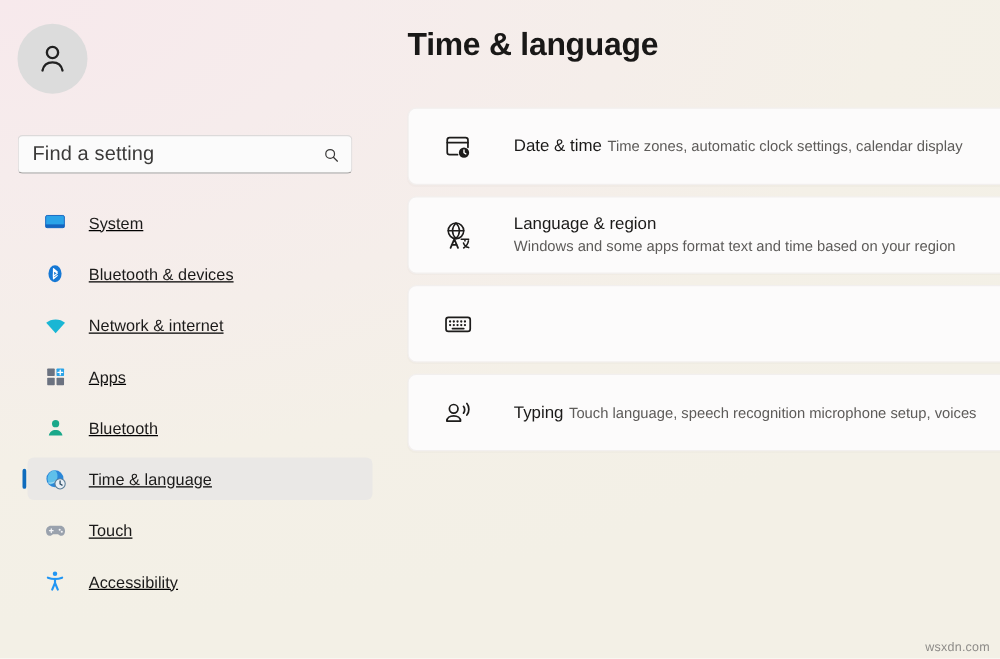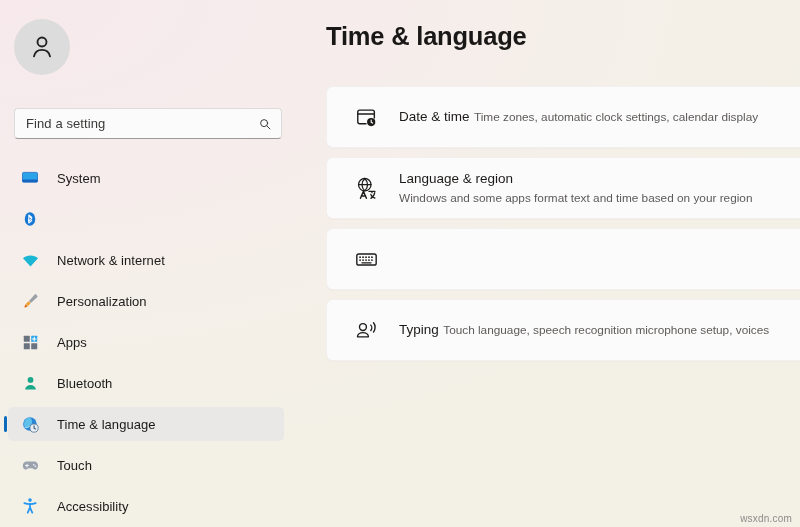--- a/index.html
+++ b/index.html
@@ -37,28 +37,28 @@
     width:268px; height:31px;
     background:#fbfbfb;
     border:1px solid #dcdada;
     border-bottom:1.5px solid #9b9a99;
     border-radius:4px;
     display:flex; align-items:center;
     padding:0 9px 0 11px;
   }
   .search-box .ph {
     flex:1;
-    font-size:13px;
+    font-size:16px;
     color:#3b3a39;
     letter-spacing:0.1px;
     white-space:nowrap; overflow:hidden;
   }
   .search-box .sicon { flex:0 0 auto; display:flex; }
 
-  .nav { position:absolute; left:0; top:161px; width:300px; }
+  .nav { position:absolute; left:14px; top:161px; width:300px;text-decoration:underline; }
 
   .nav-item {
     position:relative;
     height:34px;
     margin:0 16px 0 8px;
     border-radius:5px;
     display:flex; align-items:center;
     padding-left:12px;
   }
   .nav-item + .nav-item { margin-top:7px; }
@@ -106,21 +106,21 @@
     padding-left:26px;
     box-shadow:0 1px 1px rgba(0,0,0,0.018);
   }
   .card + .card { margin-top:9px; }
 
   .card-ico {
     width:26px; height:26px; flex:0 0 26px;
     display:flex; align-items:center; justify-content:center;
     color:#1d1c1b;
   }
-  .card-txt { margin-left:20px; min-width:0; }
+  .card-txt { margin-left:32px; min-width:0; }
   .card-title {
     font-size:13.5px;
     color:#1b1a19;
     line-height:1.35;
     white-space:nowrap;
   }
   .card-sub {
     font-size:11.8px;
     color:#5d5b59;
     line-height:1.4;
@@ -173,41 +173,32 @@
       </div>
 
       <div class="nav-item">
         <span class="nav-ico">
           <svg width="18" height="18" viewBox="0 0 24 24">
             <ellipse cx="12" cy="12" rx="7" ry="9" fill="#1678d4"></ellipse>
             <path d="M10.4 8.2l4 3.3-4 3.3V6.6l4 3.4" fill="none" stroke="#ffffff" stroke-width="1.35" stroke-linejoin="round" stroke-linecap="round"></path>
             <path d="M10.4 12.1v5.3l4-3.4" fill="none" stroke="#ffffff" stroke-width="1.35" stroke-linejoin="round" stroke-linecap="round"></path>
           </svg>
         </span>
+        <span class="nav-label">Bluetooth &amp; devices</span>
       </div>
 
       <div class="nav-item">
         <span class="nav-ico">
           <svg width="19" height="19" viewBox="0 0 24 24">
             <path d="M2.5 9.2C5 7 8.4 5.8 12 5.8s7 1.2 9.5 3.4L12 19.6 2.5 9.2z" fill="#1ab6d4"></path>
           </svg>
         </span>
         <span class="nav-label">Network &amp; internet</span>
       </div>
 
-      <div class="nav-item">
-        <span class="nav-ico">
-          <svg width="18" height="18" viewBox="0 0 24 24">
-            <path d="M20.4 3.3c-.6-.6-1.5-.5-2 .1L10.6 12l2.6 2.6 8.3-7.5c.7-.6.6-1.5 0-2z" fill="#9aa0a6"></path>
-            <path d="M10.2 12.4l2.6 2.6-3.3 3.6-2.9-2.9 3.6-3.3z" fill="#f0a030"></path>
-            <path d="M6.3 16.1l2.9 2.9-3.2 1.6c-.9.4-1.8-.5-1.4-1.4l1.7-3.1z" fill="#e0731a"></path>
-          </svg>
-        </span>
-        <span class="nav-label">Personalization</span>
-      </div>
 
       <div class="nav-item">
         <span class="nav-ico">
           <svg width="17" height="17" viewBox="0 0 24 24">
             <rect x="2.5" y="2.5" width="8.5" height="8.5" rx="0.8" fill="#6b7280"></rect>
             <rect x="2.5" y="13" width="8.5" height="8.5" rx="0.8" fill="#6b7280"></rect>
             <rect x="13" y="13" width="8.5" height="8.5" rx="0.8" fill="#6b7280"></rect>
             <rect x="13" y="2.5" width="8.5" height="8.5" rx="0.8" fill="#2aa3e8"></rect>
             <path d="M17.2 4.4v5.3M14.6 7h5.3" stroke="#ffffff" stroke-width="1.5" stroke-linecap="round"></path>
           </svg>

